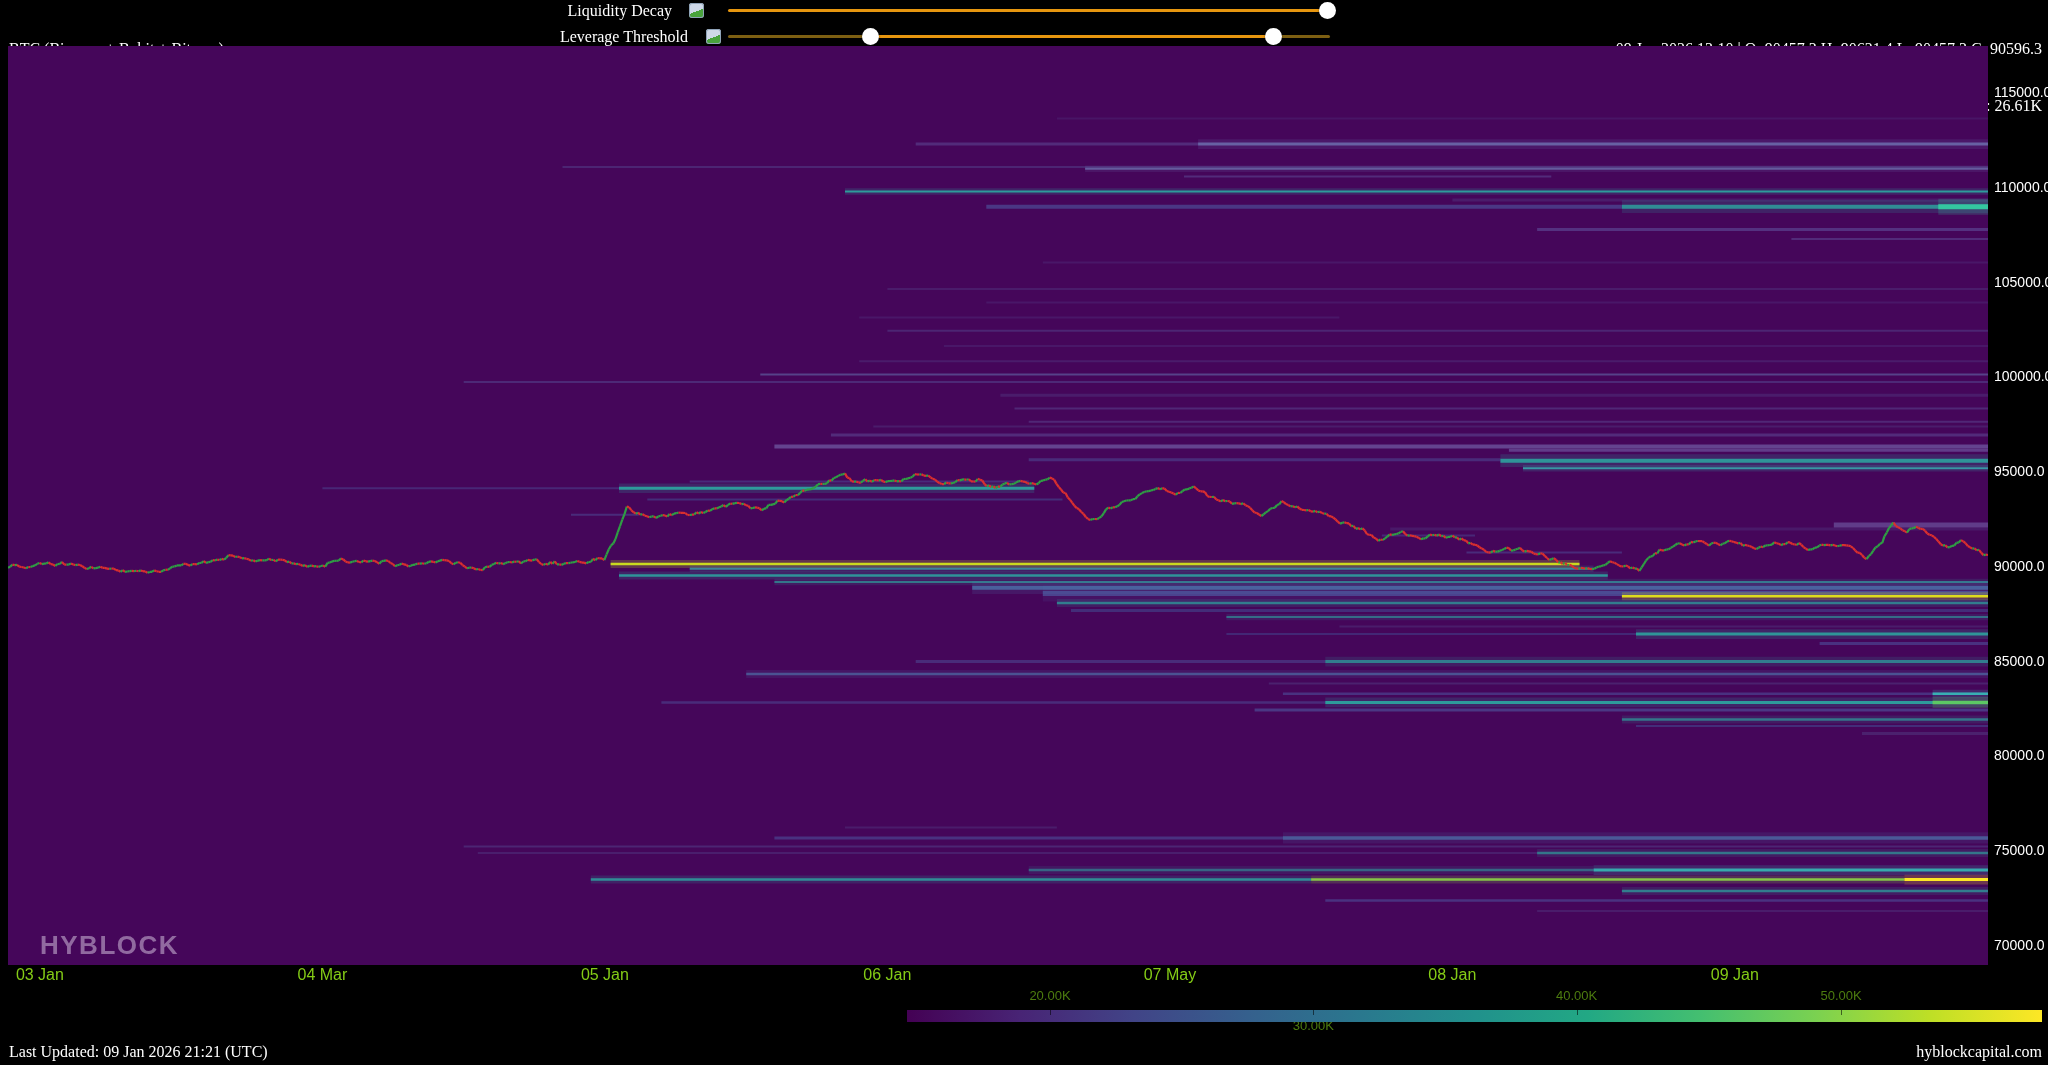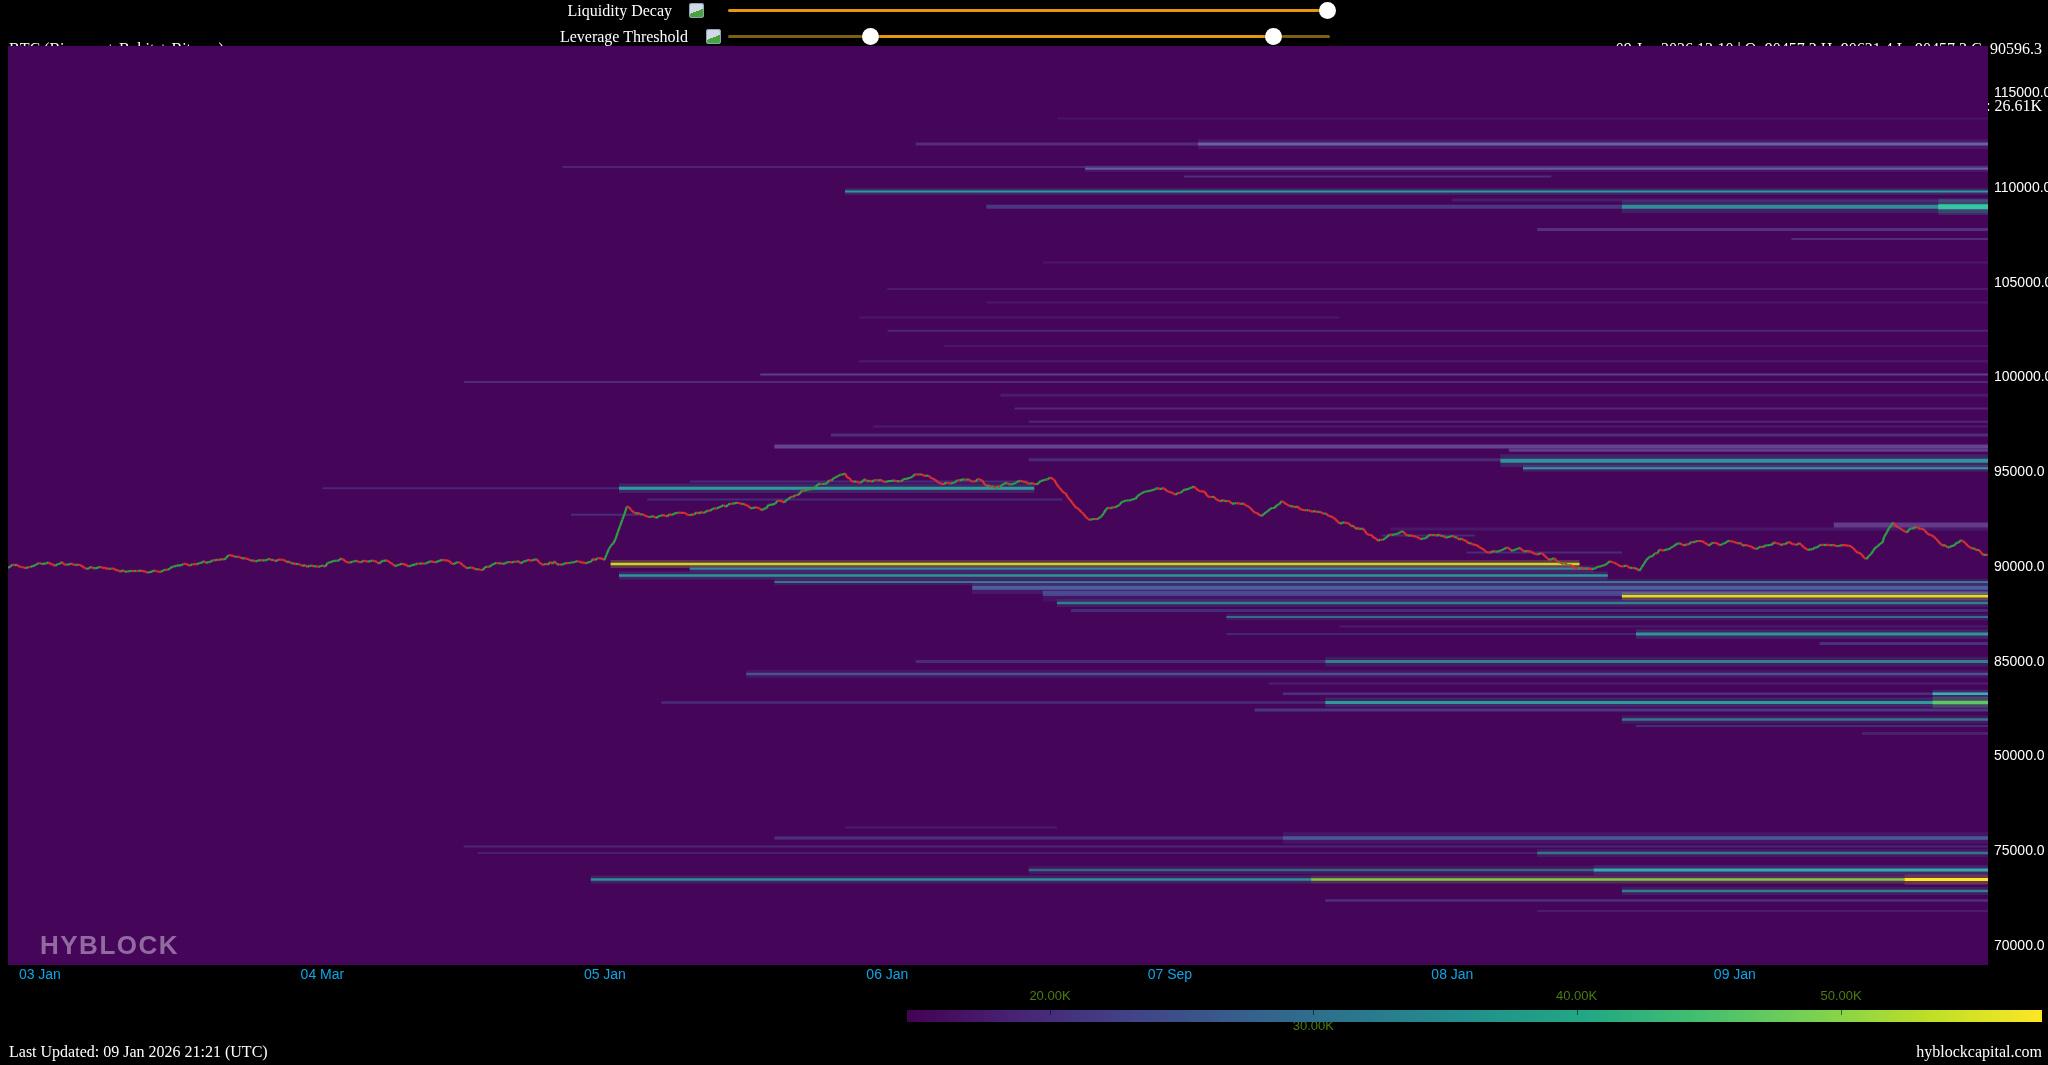--- a/index.html
+++ b/index.html
@@ -14,21 +14,21 @@
   .track{position:absolute;height:3px;border-radius:2px;}
   .handle{position:absolute;width:17px;height:17px;border-radius:50%;background:#fff;
         box-shadow:0 0 2px rgba(0,0,0,.6);}
   .chart{position:absolute;left:8px;top:46px;width:1980px;height:919px;background:#45065a;}
   .watermark{position:absolute;left:32px;top:884px;font-family:"Liberation Sans",sans-serif;
         font-weight:bold;font-size:26px;letter-spacing:1.5px;color:rgba(208,189,219,0.55);}
   .yaxis{position:absolute;left:1994px;top:46px;width:54px;height:919px;}
   .ylab{position:absolute;font-family:"Liberation Sans",sans-serif;font-size:14px;color:#fff;white-space:nowrap;}
   .xaxis{position:absolute;left:8px;top:966px;width:1980px;height:22px;}
   .xlab{position:absolute;width:70px;margin-left:-35px;text-align:center;
-        font-family:"Liberation Sans",sans-serif;font-size:14px;color:#0ea5e9;}
+        font-family:"Liberation Sans",sans-serif;font-size:16px;color:#84cc16;}
   .cbar{position:absolute;left:907px;top:1010px;width:1135px;height:12px;}
   .cbar-labels{position:absolute;left:907px;top:988px;width:1135px;height:18px;}
   .cblab{position:absolute;width:80px;margin-left:-40px;text-align:center;
         font-family:"Liberation Sans",sans-serif;font-size:13px;color:#4d7c0f;}
   .cbtick{position:absolute;top:0;width:1px;height:5px;background:rgba(0,0,0,.55);}
   .foot-left{position:absolute;left:9px;top:1043px;font-size:16px;}
   .foot-right{position:absolute;right:6px;top:1043px;font-size:16px;}
 </style>
 </head>
 <body>
@@ -1055,36 +1055,36 @@
         <line x1="1973.3" y1="506.9" x2="1975.5" y2="509.1" stroke="#d92f2f" stroke-width="2.2"></line>
         <line x1="1975.5" y1="509.1" x2="1977.8" y2="508.6" stroke="#2f9e44" stroke-width="2.2"></line>
         <line x1="1977.8" y1="508.6" x2="1980.0" y2="509.0" stroke="#d92f2f" stroke-width="2.2"></line>
       </svg>
   </div>
   <div class="watermark" style="position:absolute;left:40px;top:930px;">HYBLOCK</div>
 
   <div class="yaxis" id="yaxis">
       <div class="ylab" style="top: 891.002px;">70000.0</div>
       <div class="ylab" style="top: 796.225px;">75000.0</div>
-      <div class="ylab" style="top: 701.447px;">50000.0</div>
+      <div class="ylab" style="top: 701.447px;">80000.0</div>
       <div class="ylab" style="top: 606.67px;">85000.0</div>
       <div class="ylab" style="top: 511.892px;">90000.0</div>
       <div class="ylab" style="top: 417.115px;">95000.0</div>
       <div class="ylab" style="top: 322.337px;">100000.0</div>
       <div class="ylab" style="top: 227.56px;">105000.0</div>
       <div class="ylab" style="top: 132.782px;">110000.0</div>
       <div class="ylab" style="top: 38.005px;">115000.0</div>
     </div>
 
   <div class="xaxis" id="xaxis">
       <div class="xlab" style="left: 31.9218px;">03 Jan</div>
       <div class="xlab" style="left: 314.416px;">04 Mar</div>
       <div class="xlab" style="left: 596.91px;">05 Jan</div>
       <div class="xlab" style="left: 879.404px;">06 Jan</div>
-      <div class="xlab" style="left: 1161.9px;">07 Sep</div>
+      <div class="xlab" style="left: 1161.9px;">07 May</div>
       <div class="xlab" style="left: 1444.39px;">08 Jan</div>
       <div class="xlab" style="left: 1726.89px;">09 Jan</div>
     </div>
 
   <div class="cbar-labels" id="cbar-labels">
       <div class="cblab" style="left: 143.01px;">20.00K</div>
       <div class="cblab" style="left: 406.33px; margin-top: 30px;">30.00K</div>
       <div class="cblab" style="left: 669.65px;">40.00K</div>
       <div class="cblab" style="left: 934.105px;">50.00K</div>
     </div>

